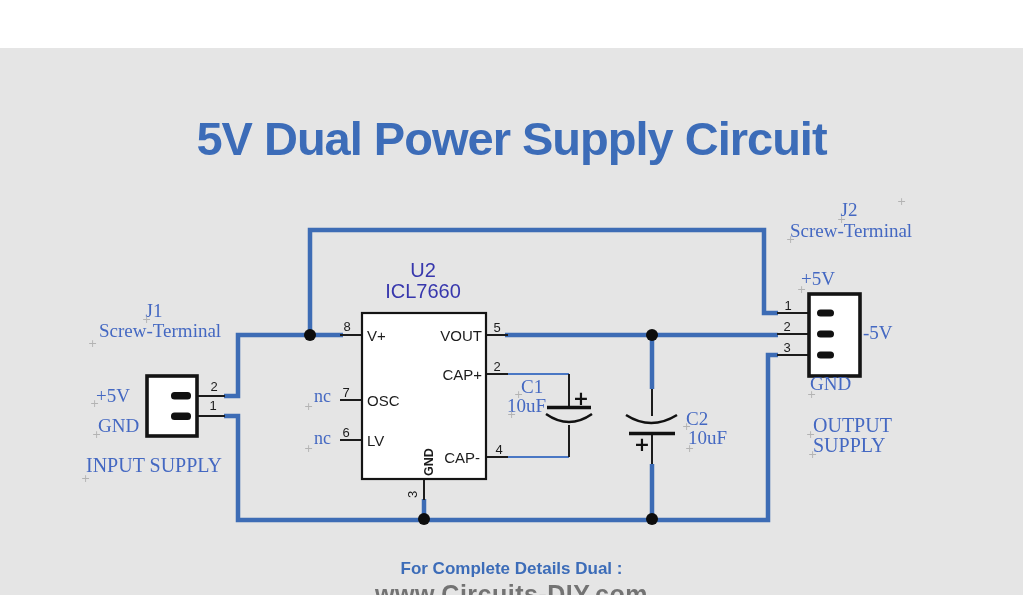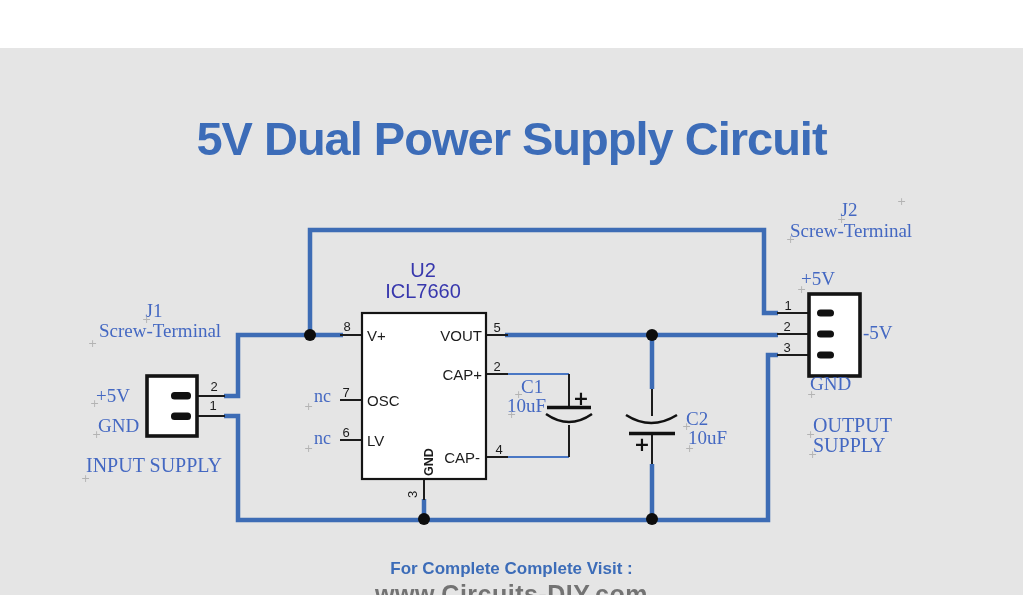--- a/index.html
+++ b/index.html
@@ -154,16 +154,16 @@
     <text class="anchor" x="685" y="404">+</text>
     <text class="anchor" x="897" y="157">+</text>
     <text class="anchor" x="837" y="175">+</text>
     <text class="anchor" x="786" y="195">+</text>
     <text class="anchor" x="797" y="245">+</text>
     <text class="anchor" x="807" y="350">+</text>
     <text class="anchor" x="806" y="390">+</text>
     <text class="anchor" x="808" y="410">+</text>
   </svg>
 
-  <div class="footer1">For Complete Complete Visit :</div>
+  <div class="footer1">For Complete Details Dual :</div>
   <div class="footer2">www.Circuits-DIY.com</div>
 
 </div>
 
 </body></html>

